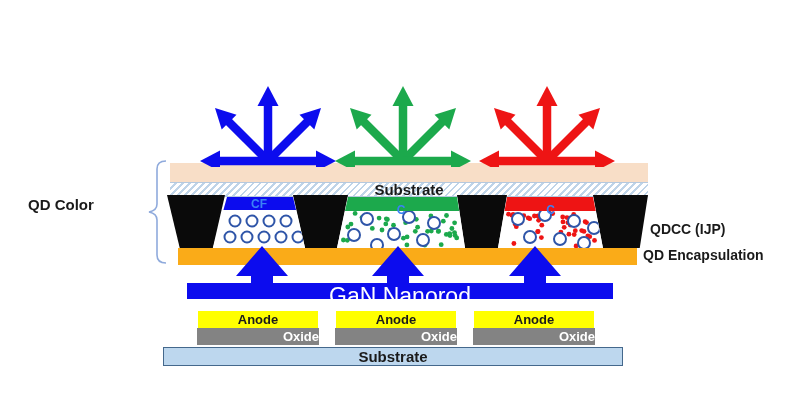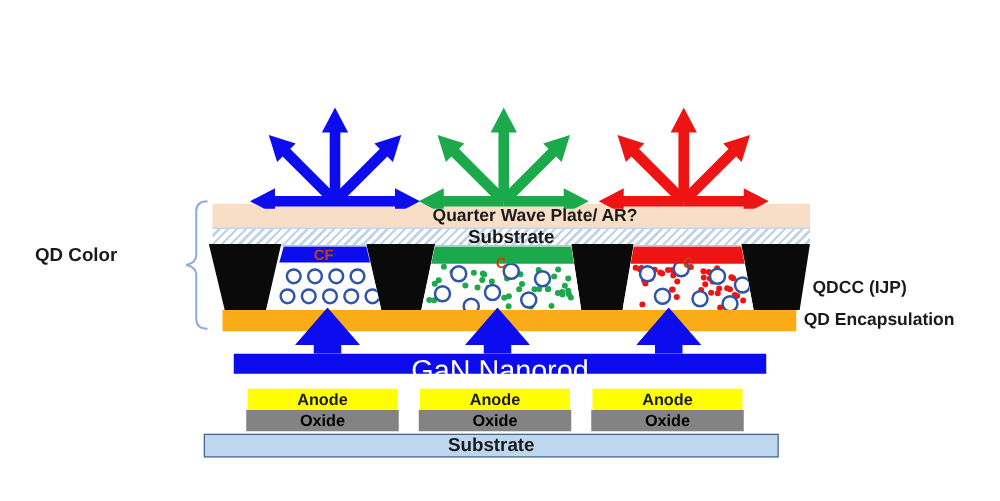--- a/index.html
+++ b/index.html
@@ -18,29 +18,29 @@
   .lbl-sub-top{left:170px;top:181px;width:478px;text-align:center;font-weight:bold;
           font-size:15px;z-index:7}
   .bank{top:195px;height:53px;background:var(--bank);z-index:2}
   .bank.b1{left:167px;width:58px;clip-path:polygon(0 0,100% 0,79% 100%,22% 100%)}
   .bank.b2{left:293px;width:55px;clip-path:polygon(0 0,100% 0,80% 100%,22% 100%)}
   .bank.b3{left:457px;width:50px;clip-path:polygon(0 0,100% 0,82% 100%,16% 100%)}
   .bank.b4{left:593px;width:55px;clip-path:polygon(0 0,100% 0,85% 100%,18% 100%)}
   .well{top:197px;height:51px;background:#fff;z-index:2}
   .well svg{position:absolute;left:0;top:0}
   .cap{position:absolute;left:0;top:0;width:100%}
-  .cap-label{position:absolute;left:0;width:100%;text-align:center;color:#c2410c;
+  .cap-label{position:absolute;left:0;width:100%;text-align:center;color:#3b82f6;
              font-weight:bold;font-size:12px;line-height:12px;z-index:3}
   .layer-orange{left:178px;top:248px;width:459px;height:17px;background:var(--orange);z-index:1}
   .emitter{top:246px;z-index:3}
   .gan{left:187px;top:283px;width:426px;height:16px;background:var(--blue);color:#fff;
        text-align:center;font-size:23px;line-height:26px;z-index:2}
   .anode{top:311px;width:120px;height:17px;background:var(--yellow);text-align:center;
          font-weight:bold;font-size:13px;line-height:17px;z-index:2}
-  .oxide{top:328px;width:122px;height:17px;background:var(--gray);color:#000000;text-align:center;
+  .oxide{top:328px;width:122px;height:17px;background:var(--gray);color:#ffffff;text-align:right;
          font-weight:bold;font-size:13px;line-height:17px;z-index:2}
   .substrate{left:163px;top:347px;width:460px;height:19px;background:var(--subfill);
          border:1px solid var(--subborder);box-sizing:border-box;text-align:center;
          font-weight:bold;font-size:15px;line-height:17px;z-index:2}
   .lbl-qcc{left:28px;top:195px;font-weight:bold;font-size:15px;line-height:19px;z-index:2}
   .lbl-qdcc{left:650px;top:221px;font-weight:bold;font-size:14px;z-index:2}
   .lbl-enc{left:643px;top:247px;font-weight:bold;font-size:14px;z-index:2}
   .brace{left:145px;top:157px;z-index:2}
 </style>
 </head>
@@ -82,21 +82,20 @@
         <line x1="80" y1="82" x2="80.0" y2="25.0" stroke="#EE1414" stroke-width="8.5"></line>
         <polygon fill="#EE1414" points="80.0,7.0 90.5,27.0 69.5,27.0"></polygon>
         <line x1="80" y1="82" x2="120.3" y2="41.7" stroke="#EE1414" stroke-width="8.5"></line>
         <polygon fill="#EE1414" points="133.0,29.0 126.3,50.5 111.5,35.7"></polygon>
         <line x1="80" y1="82" x2="130.0" y2="82.0" stroke="#EE1414" stroke-width="8.5"></line>
         <polygon fill="#EE1414" points="148.0,82.0 128.0,92.5 128.0,71.5"></polygon>
       </svg>
     </div>
 
   <div class="abs layer-pink"></div>
-  <div class="abs lbl-qw">Quarter Wave Plate/ AR?</div>
 
   <div class="abs layer-hatch"></div>
   <div class="abs lbl-sub-top">Substrate</div>
 
   <div class="abs bank b1"></div>
   <div class="abs bank b2"></div>
   <div class="abs bank b3"></div>
   <div class="abs bank b4"></div>
 
   <div id="wells">

